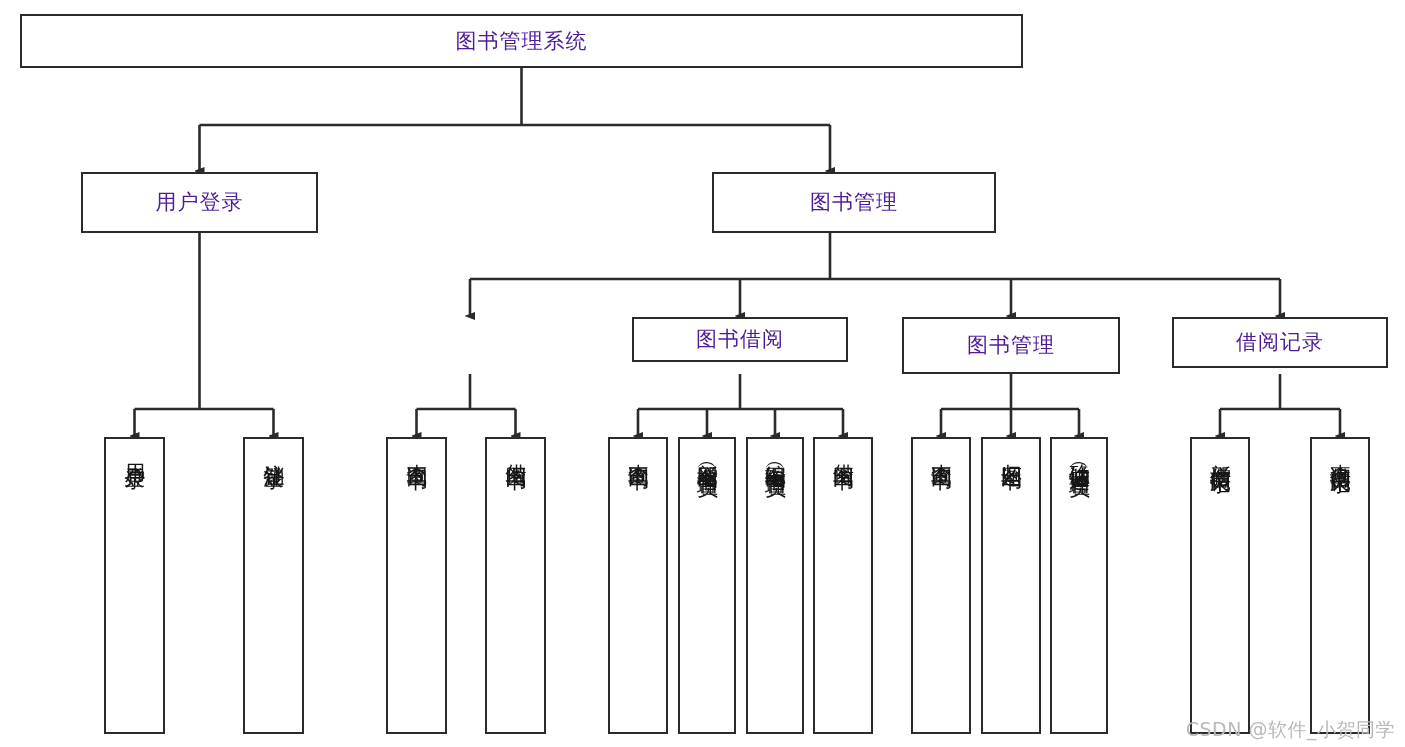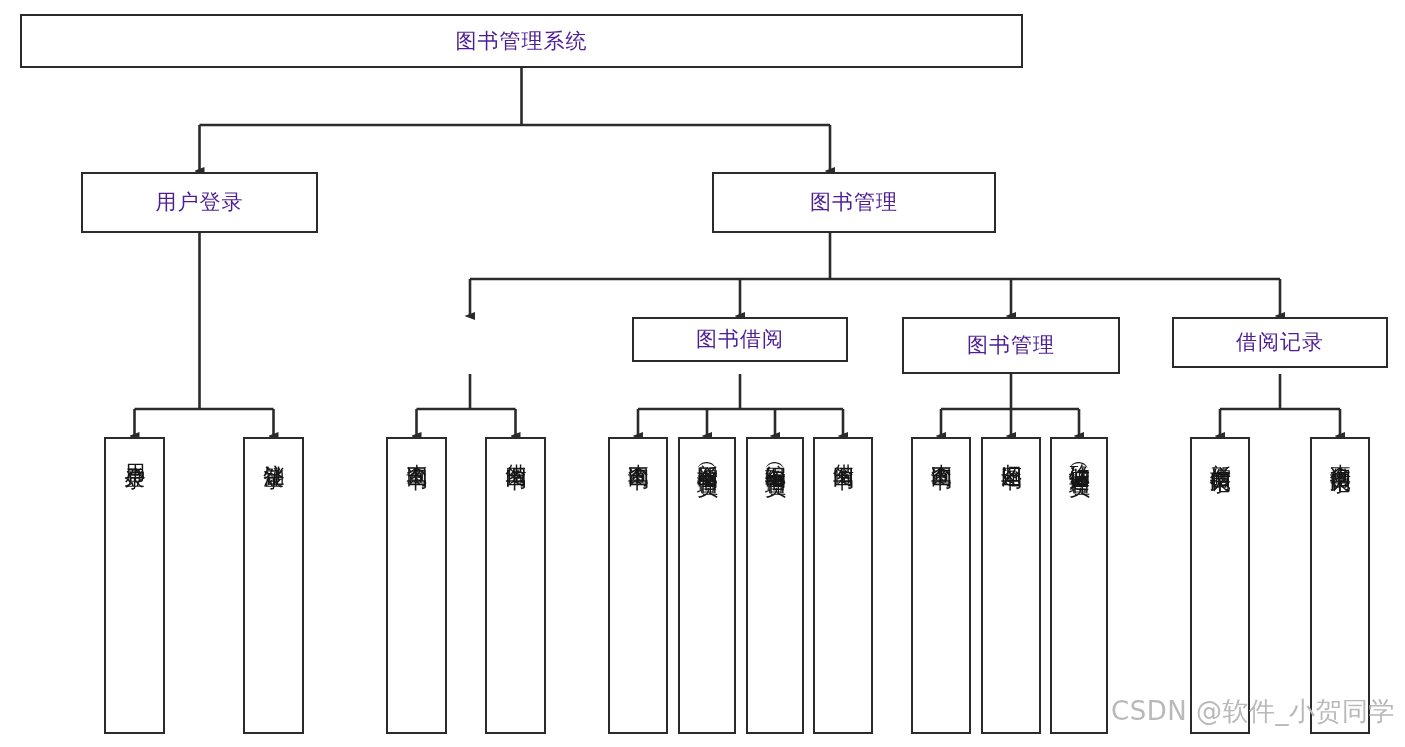--- a/index.html
+++ b/index.html
@@ -49,22 +49,22 @@
     line-height:1.18;
     letter-spacing:2px;
     color:#161616;
     text-align:left;
     max-height:280px;
   }
   .node.vert.tall .label{ max-height:288px; }
   .watermark{
     position:absolute;
     right:10px;
-    bottom:18px;
-    font-size:26px;
+    bottom:4px;
+    font-size:19px;
     color:#b9b9b9;
     letter-spacing:0.5px;
     z-index:5;
     white-space:nowrap;
     font-family:"DejaVu Sans","Liberation Sans",sans-serif;
   }
 </style>
 </head>
 <body>
 

